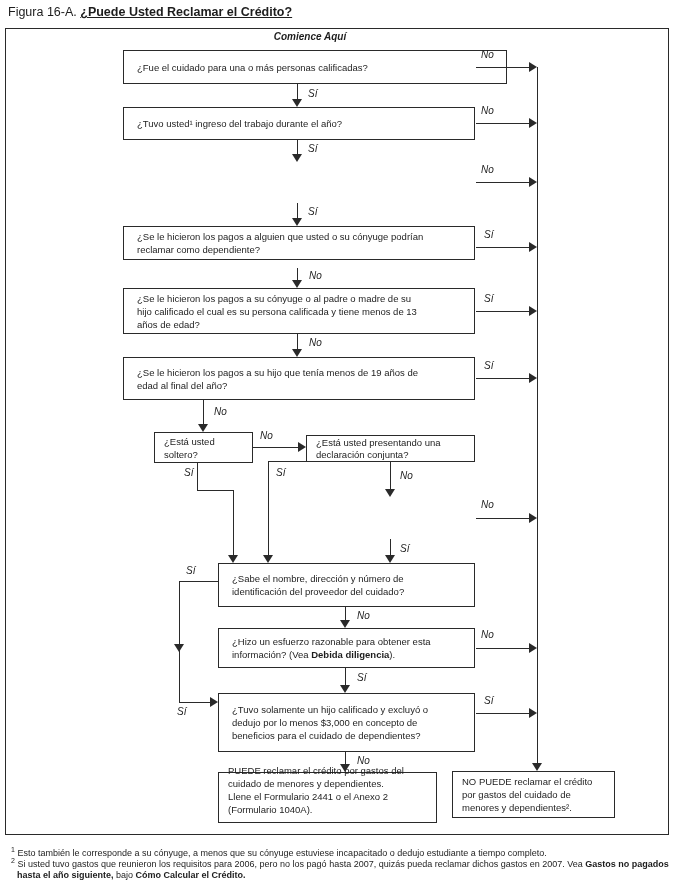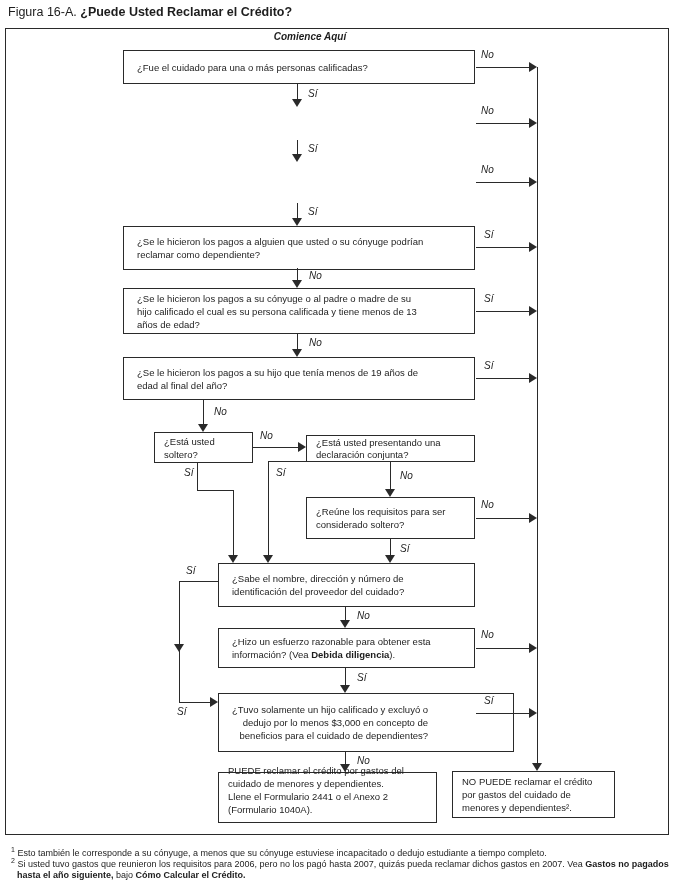--- a/index.html
+++ b/index.html
@@ -1,19 +1,19 @@
 <!DOCTYPE html>
 <html><head>
 <meta charset="utf-8">
 <style>
   html,body{margin:0;padding:0;background:#fff;}
   .fig{position:relative;width:677px;height:885px;background:#ffffff;
        font-family:"Liberation Sans", sans-serif;color:#1d1d1d;overflow:hidden;}
   .title{position:absolute;left:8px;top:5px;font-size:12.5px;white-space:nowrap;}
-  .title b{font-weight:bold;}
+  .title b{font-weight:bold;text-decoration:underline;}
   .frame{position:absolute;left:5px;top:28px;width:664px;height:807px;
          border:1px solid #2a2a2a;background:#fff;box-sizing:border-box;}
   .start{position:absolute;left:240px;top:31px;width:140px;text-align:center;
          font-size:10px;font-weight:bold;font-style:italic;}
   .qbox{position:absolute;border:1px solid #2a2a2a;background:#fff;box-sizing:border-box;
         display:flex;align-items:center;font-size:9.5px;line-height:13px;
         padding:0 18px 0 13px;white-space:pre-line;}
   .qbox .t{display:inline;}
   .ln{position:absolute;background:#2a2a2a;}
   .ah-r{position:absolute;width:0;height:0;border-top:5px solid transparent;
@@ -30,50 +30,49 @@
 <body>
 
 <div class="fig">
 
   <div class="title"><span>Figura 16-A. </span><b>¿Puede Usted Reclamar el Crédito?</b></div>
 
   <div class="frame"></div>
 
   <div class="start">Comience Aquí</div>
 
-  <div class="qbox" style="left:123px;top:50px;width:352px;height:34px;"><span class="t">¿Fue el cuidado para una o más personas calificadas?</span></div>
+  <div class="qbox" style="left:123px;top:50px;width:384px;height:34px;"><span class="t">¿Fue el cuidado para una o más personas calificadas?</span></div>
+
+  <div class="qbox" style="left:123px;top:107px;width:352px;height:33px;"><span class="t">¿Tuvo usted¹ ingreso del trabajo durante el año?</span></div>
 
 
-
-  <div class="qbox" style="left:123px;top:226px;width:352px;height:44px;"><span class="t">¿Se le hicieron los pagos a alguien que usted o su cónyuge podrían
+  <div class="qbox" style="left:123px;top:226px;width:352px;height:34px;"><span class="t">¿Se le hicieron los pagos a alguien que usted o su cónyuge podrían
 reclamar como dependiente?</span></div>
 
   <div class="qbox" style="left:123px;top:288px;width:352px;height:46px;"><span class="t">¿Se le hicieron los pagos a su cónyuge o al padre o madre de su
 hijo calificado el cual es su persona calificada y tiene menos de 13
 años de edad?</span></div>
 
   <div class="qbox" style="left:123px;top:357px;width:352px;height:43px;"><span class="t">¿Se le hicieron los pagos a su hijo que tenía menos de 19 años de
 edad al final del año?</span></div>
 
   <div class="qbox" style="left:306px;top:435px;width:169px;height:27px;padding:0 6px 0 9px;line-height:12px;"><span class="t">¿Está usted presentando una
 declaración conjunta?</span></div>
 
   <div class="qbox" style="left:154px;top:432px;width:99px;height:31px;padding:0 6px 0 9px;"><span class="t">¿Está usted
 soltero?</span></div>
 
-  <div class="qbox" style="left:306px;top:497px;width:169px;height:42px;padding:0 6px 0 9px;"><span class="t">¿Reúne los requisitos para ser
-considerado soltero?</span></div>
 
   <div class="qbox" style="left:218px;top:628px;width:257px;height:40px;padding:0 10px 0 13px;display:block;"><span style="display:inline-block;padding-top:6px;"><span class="t">¿Hizo un esfuerzo razonable para obtener esta
 información? (Vea </span><b class="t">Debida diligencia</b><span class="t">).</span></span></div>
 
   <div class="qbox" style="left:218px;top:563px;width:257px;height:44px;padding:0 10px 0 13px;"><span class="t">¿Sabe el nombre, dirección y número de
 identificación del proveedor del cuidado?</span></div>
 
-  <div class="qbox" style="left:218px;top:693px;width:296px;height:59px;padding:0 10px 0 13px;text-align:right;"><span class="t">¿Tuvo solamente un hijo calificado y excluyó o
+  <div class="qbox" style="left:218px;top:693px;width:257px;height:59px;padding:0 10px 0 13px;"><span class="t">¿Tuvo solamente un hijo calificado y excluyó o
 dedujo por lo menos $3,000 en concepto de
 beneficios para el cuidado de dependientes?</span></div>
 
   <div class="qbox" style="left:218px;top:772px;width:219px;height:51px;padding:0 6px 16px 9px;"><span class="t">PUEDE reclamar el crédito por gastos del
 cuidado de menores y dependientes.
 Llene el Formulario 2441 o el Anexo 2
 (Formulario 1040A).</span></div>
 
   <div class="qbox" style="left:452px;top:771px;width:163px;height:47px;padding:0 6px 0 9px;"><span class="t">NO PUEDE reclamar el crédito
 por gastos del cuidado de

